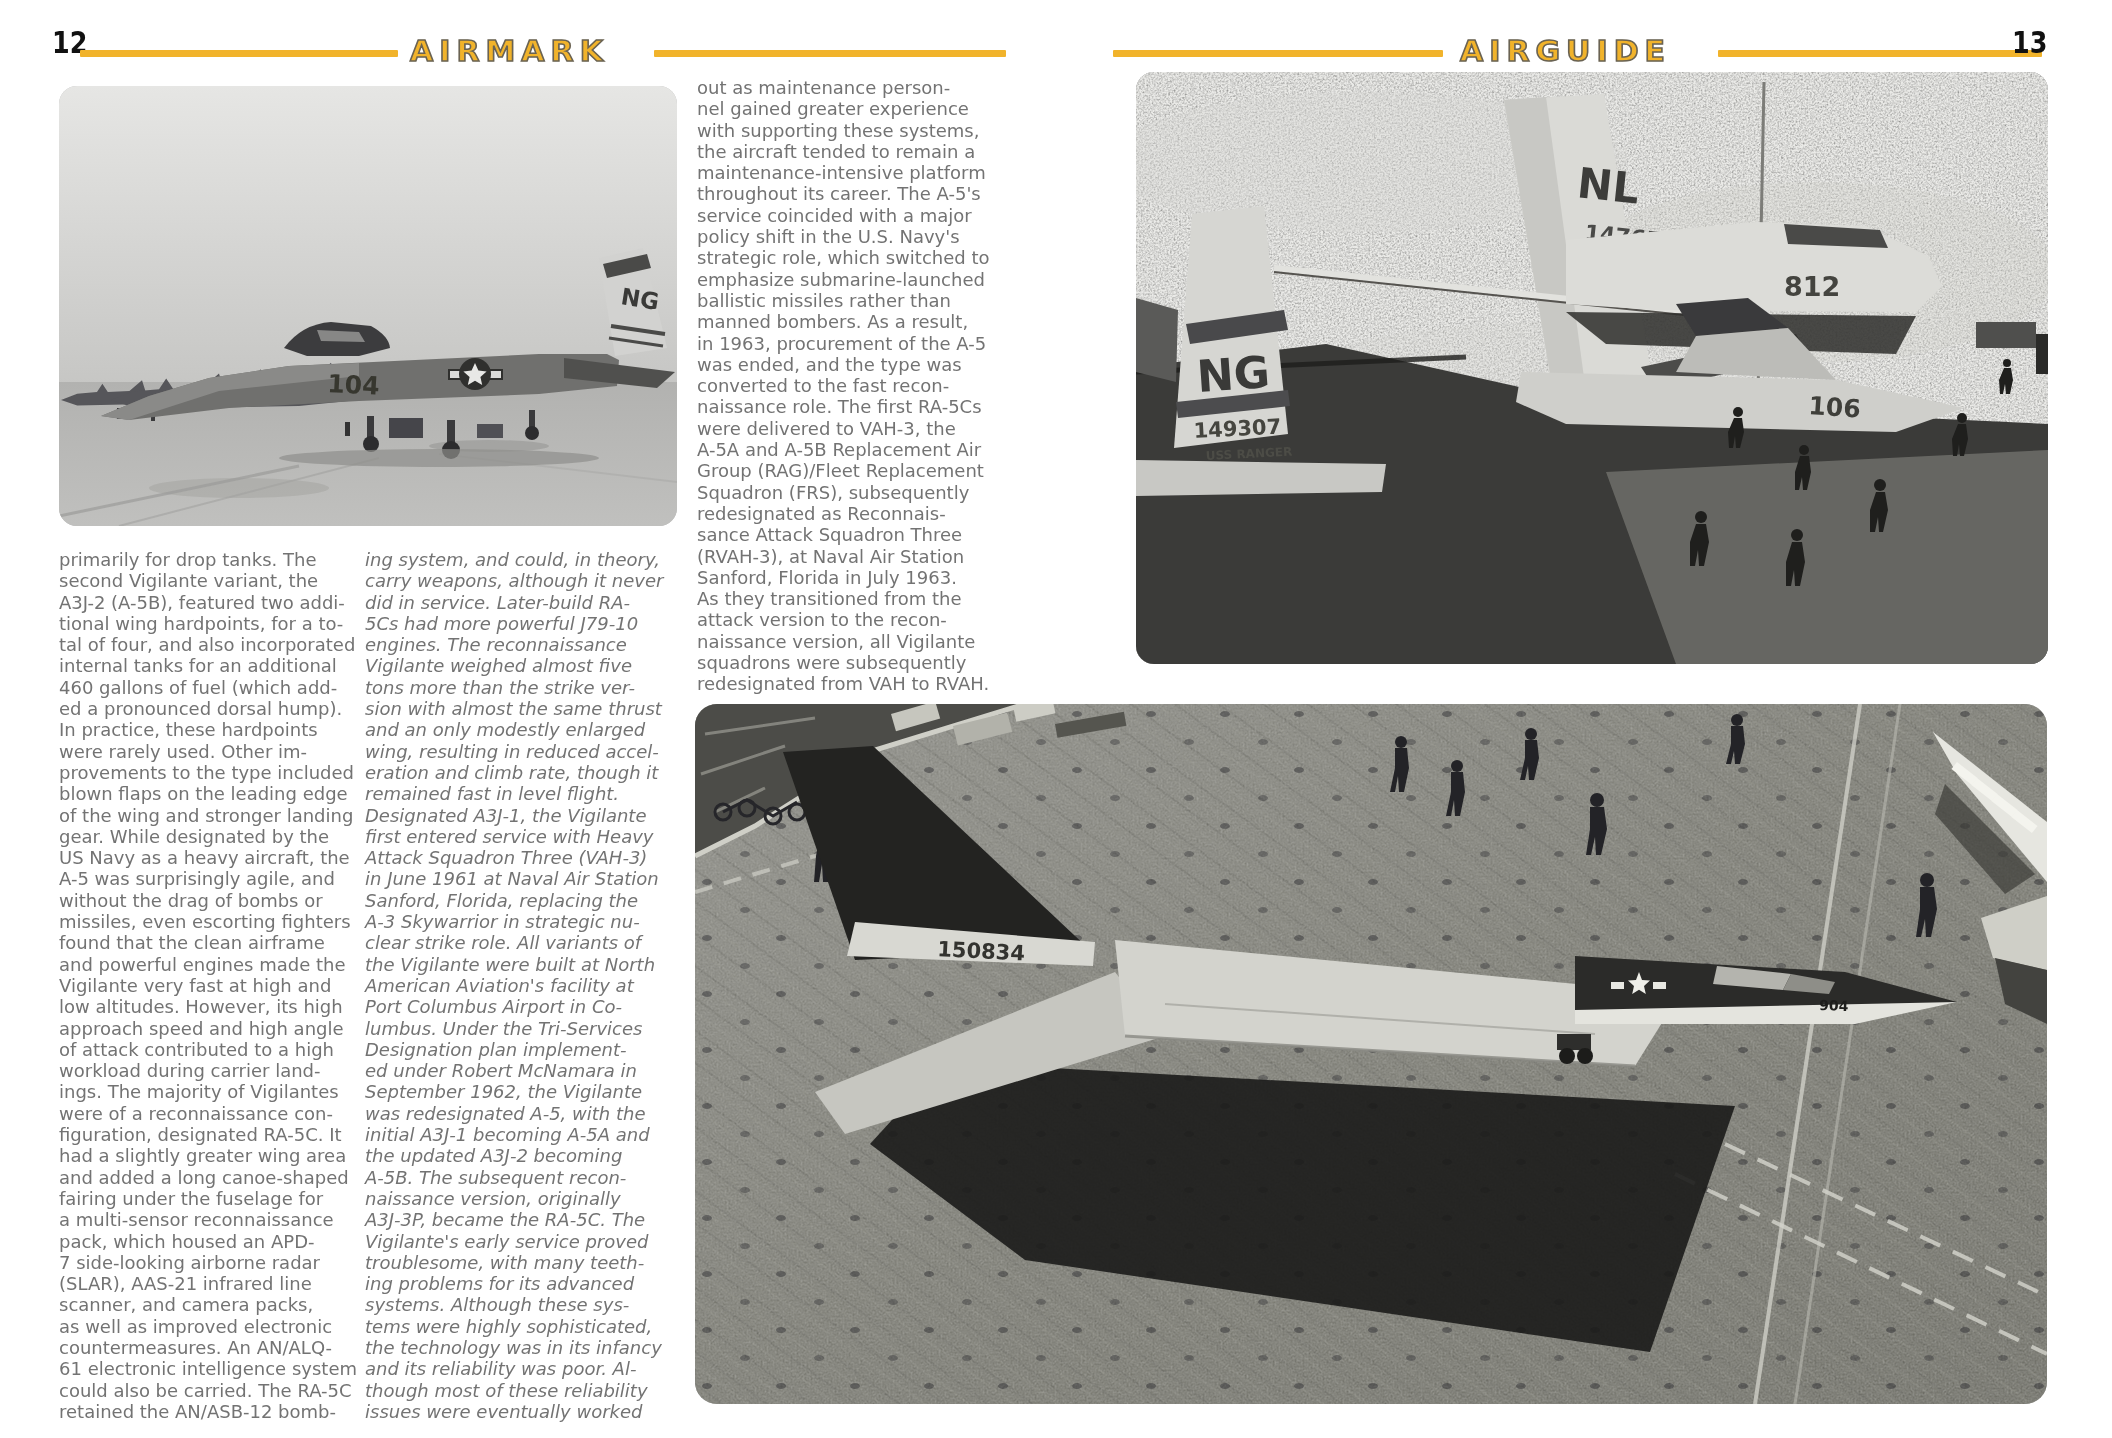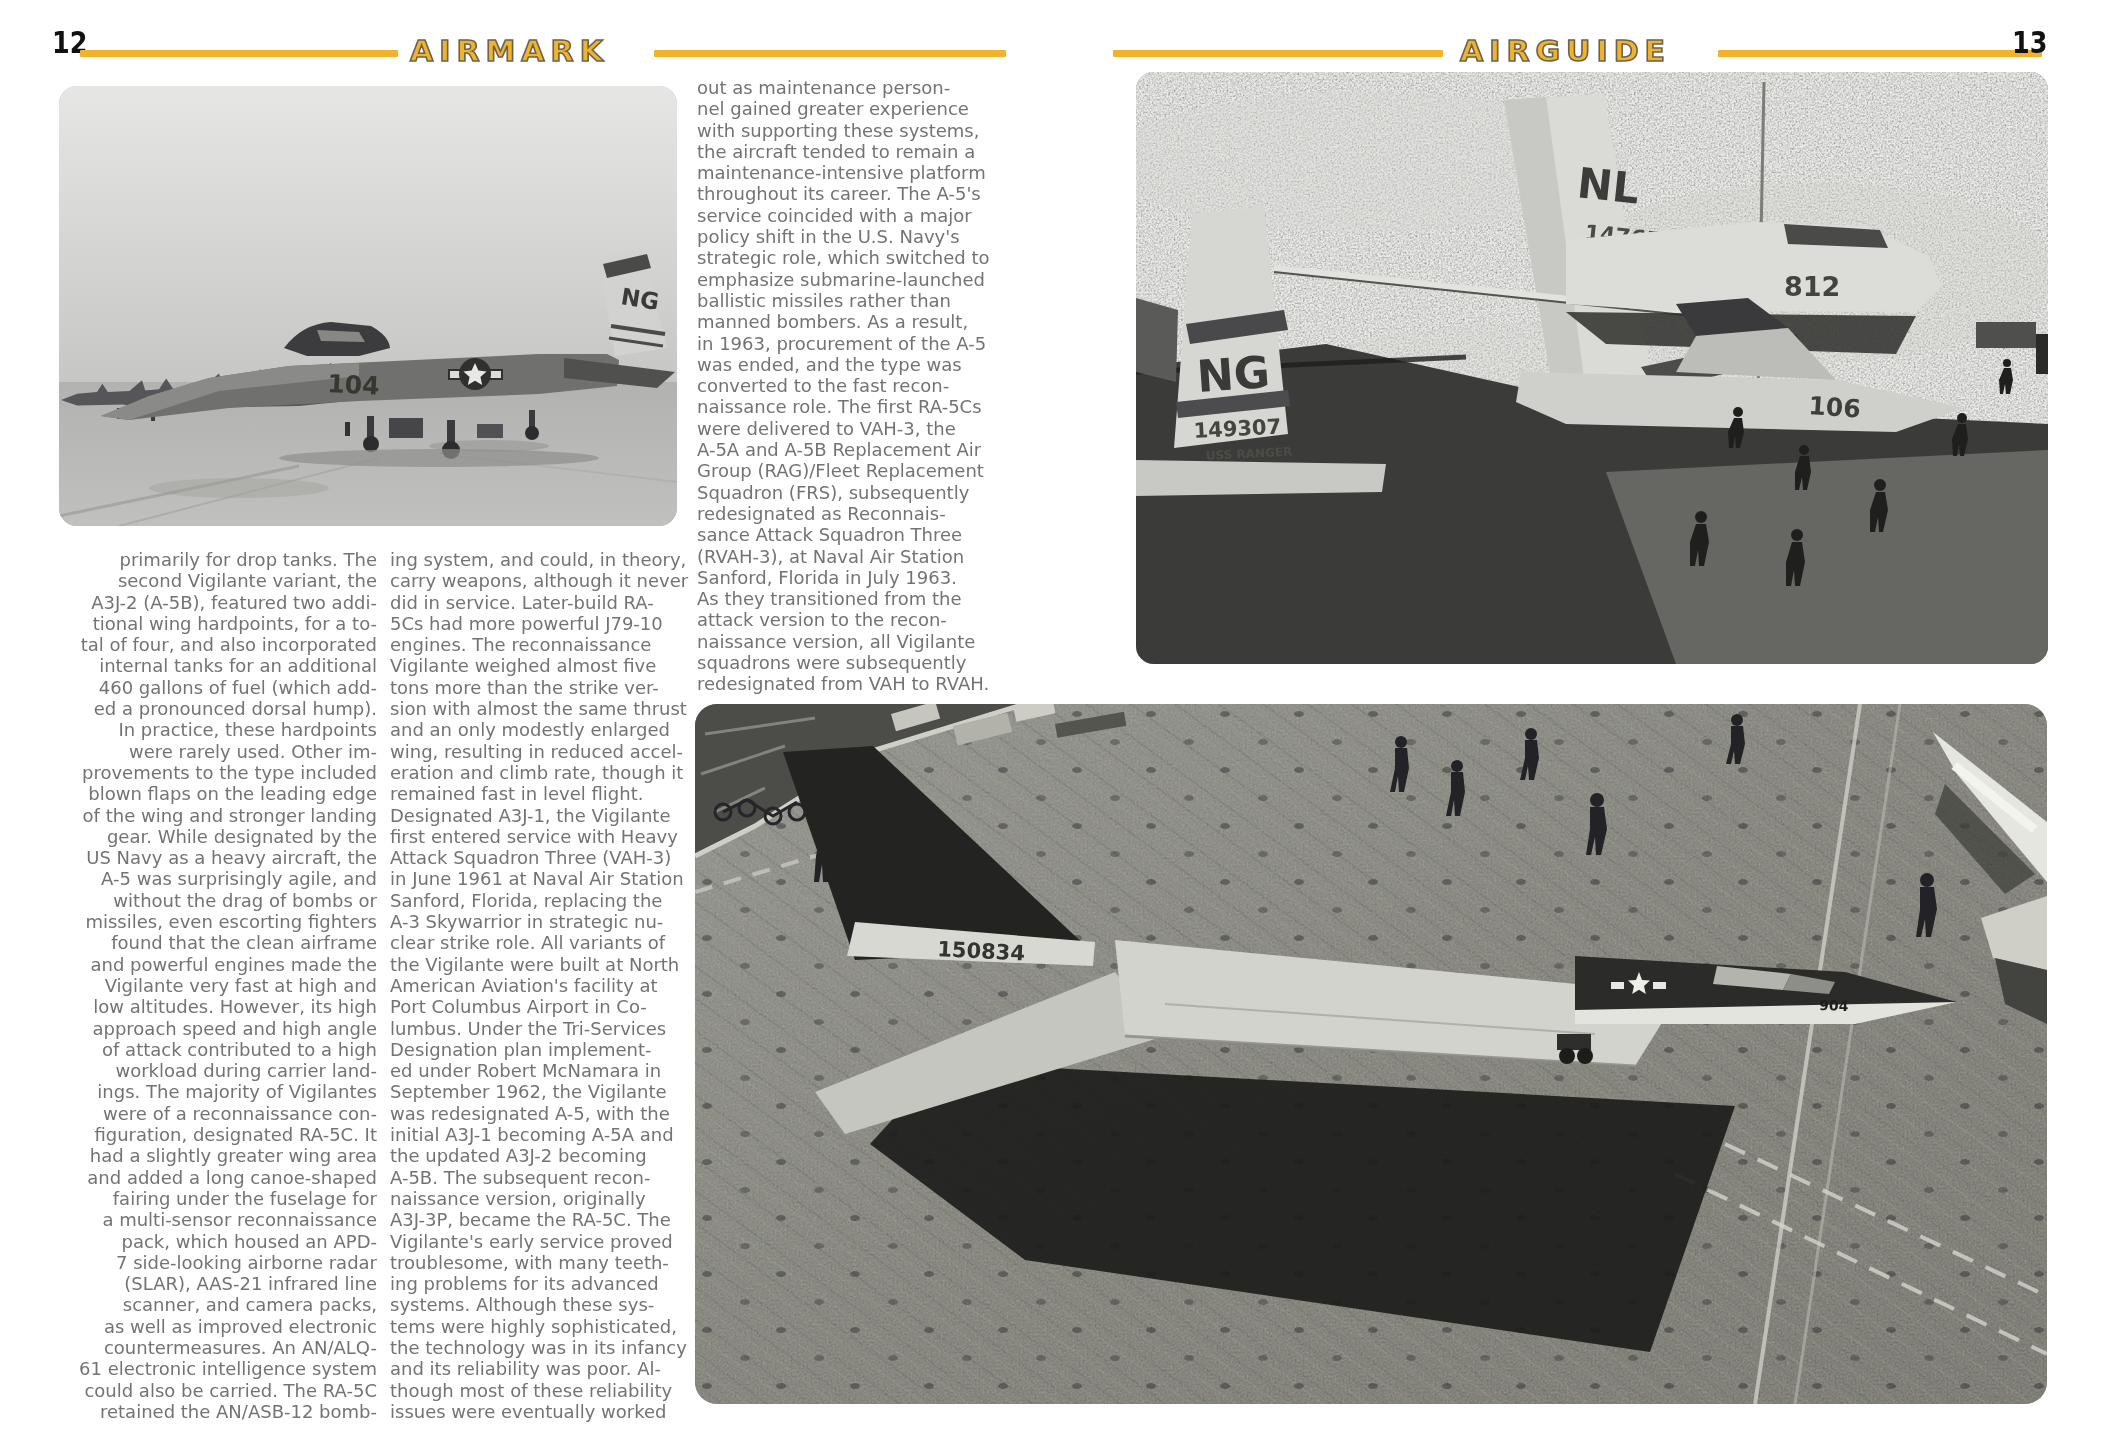--- a/index.html
+++ b/index.html
@@ -291,21 +291,21 @@
 
         <g>
           <rect x="862" y="330" width="34" height="16" fill="#2e2e2c"></rect>
           <circle cx="872" cy="352" r="8" fill="#1c1c1a"></circle>
           <circle cx="890" cy="352" r="8" fill="#1c1c1a"></circle>
         </g>
       </g>
     </svg>
   </div>
 
-  <div class="col" style="left:59px;top:549px;text-align:right;">primarily for drop tanks. The
+  <div class="col" style="left:59px;top:549px;">primarily for drop tanks. The
 second Vigilante variant, the
 A3J-2 (A-5B), featured two addi-
 tional wing hardpoints, for a to-
 tal of four, and also incorporated
 internal tanks for an additional
 460 gallons of fuel (which add-
 ed a pronounced dorsal hump).
 In practice, these hardpoints
 were rarely used. Other im-
 provements to the type included
@@ -332,21 +332,21 @@
 a multi-sensor reconnaissance
 pack, which housed an APD-
 7 side-looking airborne radar
 (SLAR), AAS-21 infrared line
 scanner, and camera packs,
 as well as improved electronic
 countermeasures. An AN/ALQ-
 61 electronic intelligence system
 could also be carried. The RA-5C
 retained the AN/ASB-12 bomb-</div>
-  <div class="col" style="left:390px;top:549px;">ing system, and could, in theory,
+  <div class="col" style="left:365px;top:549px;font-style:italic;">ing system, and could, in theory,
 carry weapons, although it never
 did in service. Later-build RA-
 5Cs had more powerful J79-10
 engines. The reconnaissance
 Vigilante weighed almost five
 tons more than the strike ver-
 sion with almost the same thrust
 and an only modestly enlarged
 wing, resulting in reduced accel-
 eration and climb rate, though it

